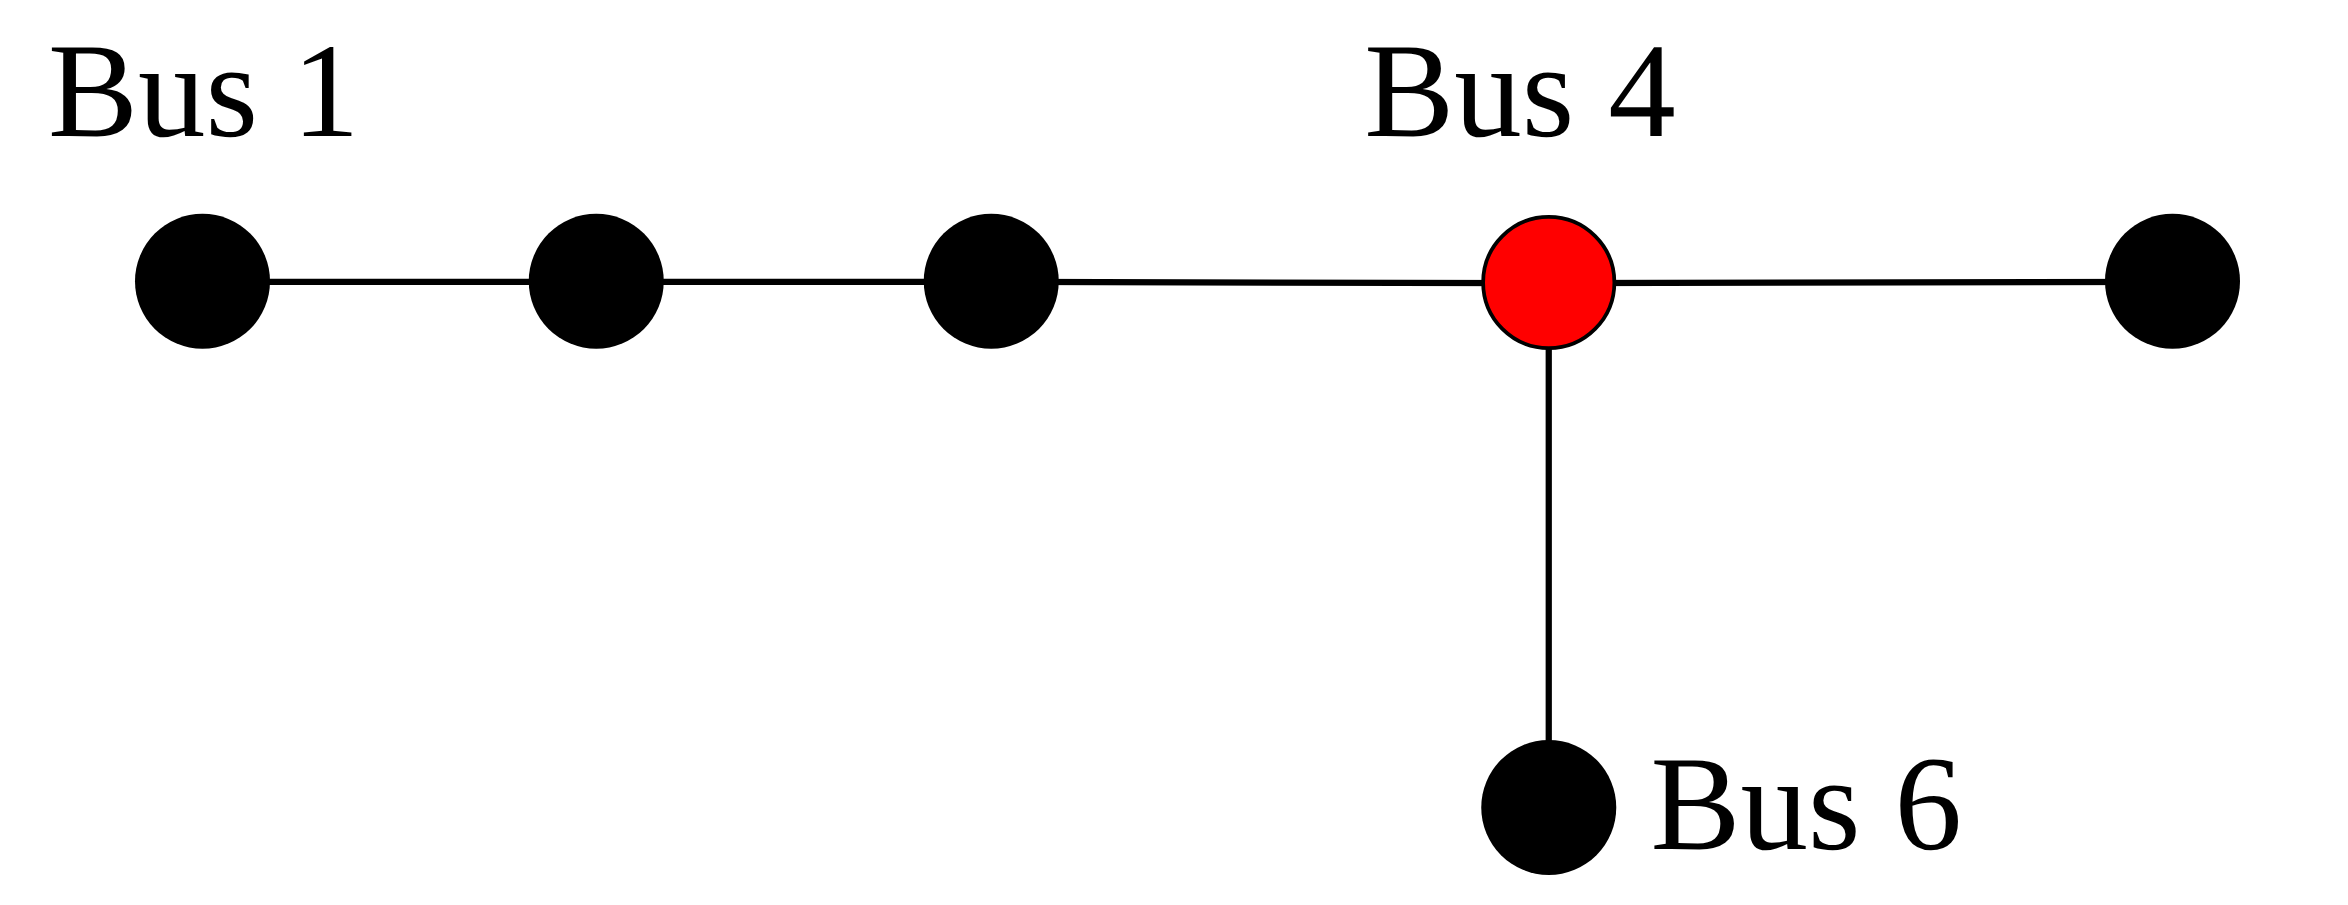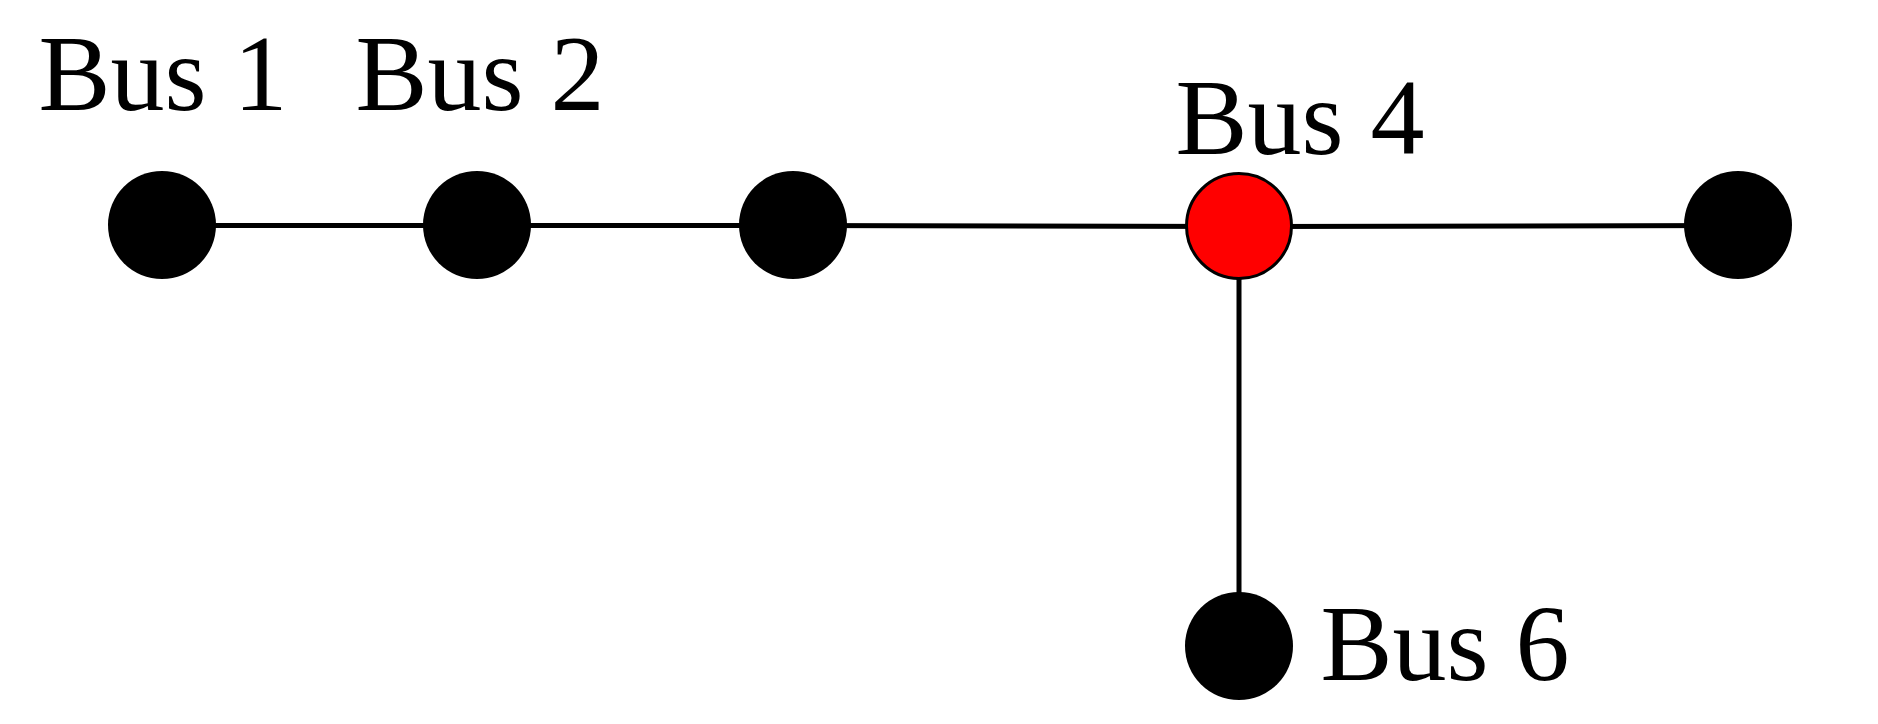--- a/index.html
+++ b/index.html
@@ -60,17 +60,16 @@
   <div class="layer" id="nodes-layer">
       <div class="node" style="left: 162px; top: 225px; width: 108px; height: 108px; background: rgb(0, 0, 0);"></div>
       <div class="node" style="left: 477px; top: 225px; width: 108px; height: 108px; background: rgb(0, 0, 0);"></div>
       <div class="node" style="left: 793px; top: 225px; width: 108px; height: 108px; background: rgb(0, 0, 0);"></div>
       <div class="node highlight" style="left: 1239px; top: 226px; width: 108px; height: 108px; background: rgb(255, 0, 0);"></div>
       <div class="node" style="left: 1738px; top: 225px; width: 108px; height: 108px; background: rgb(0, 0, 0);"></div>
       <div class="node" style="left: 1239px; top: 646px; width: 108px; height: 108px; background: rgb(0, 0, 0);"></div>
     </div>
   <div class="layer" id="labels-layer">
       <div class="node-label" style="left: 163px; top: 74px;">Bus 1</div>
-      <div class="node-label" style="left: 480px; top: 74px;">Bus 2</div>
-      <div class="node-label" style="left: 1300px; top: 74px; margin-top: 44px;">Bus 4</div>
+      <div class="node-label" style="left: 1216px; top: 74px;">Bus 4</div>
       <div class="node-label" style="left: 1445px; top: 644px; text-align: right;">Bus 6</div>
     </div>
 </div>
 
 </body></html>

